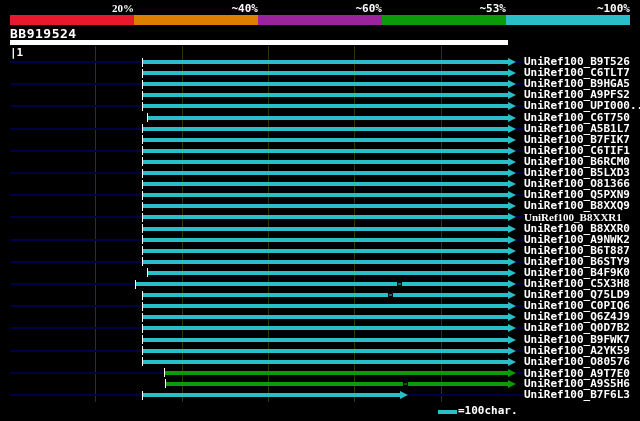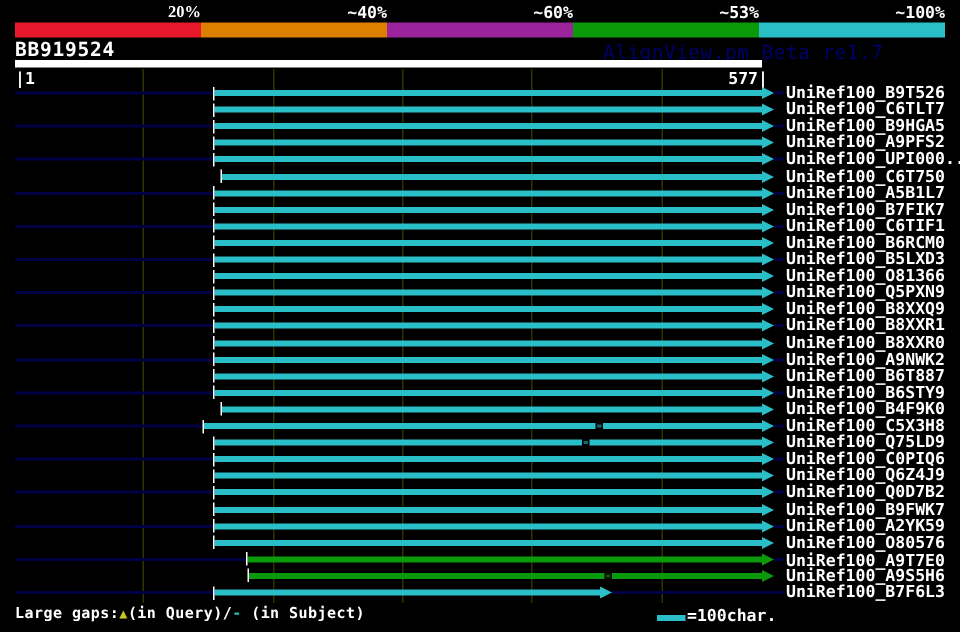--- a/index.html
+++ b/index.html
@@ -41,25 +41,23 @@
       <div class="seg-label" style="left: 178px; width: 80px;">~40%</div>
       <div style="position: absolute; left: 258px; top: 15px; width: 124px; height: 10px; background: rgb(155, 35, 155);"></div>
       <div class="seg-label" style="left: 302px; width: 80px;">~60%</div>
       <div style="position: absolute; left: 382px; top: 15px; width: 124px; height: 10px; background: rgb(10, 154, 10);"></div>
       <div class="seg-label" style="left: 426px; width: 80px;">~53%</div>
       <div style="position: absolute; left: 506px; top: 15px; width: 124px; height: 10px; background: rgb(42, 190, 200);"></div>
       <div class="seg-label" style="left: 550px; width: 80px;">~100%</div>
     </div>
 
   <div id="query-title">BB919524</div>
-  <div id="watermark" style="color: rgb(0, 0, 107);">AlignView.pm Beta re1.7</div>
 
   <div id="ruler-bar" style="background: rgb(255, 255, 255);"></div>
   <div id="ruler-start" class="ruler-label">|1</div>
-  <div id="ruler-end" class="ruler-label">577|</div>
 
   <div id="plot">
       <div class="gridline" style="left: 95.0938px; background: rgb(51, 51, 0);"></div>
       <div class="gridline" style="left: 181.552px; background: rgb(51, 51, 0);"></div>
       <div class="gridline" style="left: 268.01px; background: rgb(51, 51, 0);"></div>
       <div class="gridline" style="left: 354.469px; background: rgb(51, 51, 0);"></div>
       <div class="gridline" style="left: 440.927px; background: rgb(51, 51, 0);"></div>
       <div class="guide" style="left: 10px; top: 61px; width: 132.146px; background: rgb(0, 0, 69);"></div>
       <div class="guide" style="left: 516px; top: 61px; width: 7px; background: rgb(0, 0, 69);"></div>
       <div class="bar" style="left: 143.146px; top: 60px; width: 364.854px; background: rgb(42, 190, 200);"></div>
@@ -128,21 +126,21 @@
       <div class="row-label" style="top: 189.2px;">UniRef100_Q5PXN9</div>
       <div class="bar" style="left: 143.146px; top: 204.3px; width: 364.854px; background: rgb(42, 190, 200);"></div>
       <div class="tick" style="left: 142.146px; top: 201.8px;"></div>
       <div class="arrow" style="left: 508px; top: 202.3px; border-left: 8px solid rgb(42, 190, 200);"></div>
       <div class="row-label" style="top: 200.3px;">UniRef100_B8XXQ9</div>
       <div class="guide" style="left: 10px; top: 216.4px; width: 132.146px; background: rgb(0, 0, 69);"></div>
       <div class="guide" style="left: 516px; top: 216.4px; width: 7px; background: rgb(0, 0, 69);"></div>
       <div class="bar" style="left: 143.146px; top: 215.4px; width: 364.854px; background: rgb(42, 190, 200);"></div>
       <div class="tick" style="left: 142.146px; top: 212.9px;"></div>
       <div class="arrow" style="left: 508px; top: 213.4px; border-left: 8px solid rgb(42, 190, 200);"></div>
-      <div class="row-label" style="top: 211.4px;">UniRef100_B8XXR1</div>
+      <div class="row-label" style="top: 211.4px; font-family: Liberation Serif, serif;">UniRef100_B8XXR1</div>
       <div class="bar" style="left: 143.146px; top: 226.5px; width: 364.854px; background: rgb(42, 190, 200);"></div>
       <div class="tick" style="left: 142.146px; top: 224px;"></div>
       <div class="arrow" style="left: 508px; top: 224.5px; border-left: 8px solid rgb(42, 190, 200);"></div>
       <div class="row-label" style="top: 222.5px;">UniRef100_B8XXR0</div>
       <div class="guide" style="left: 10px; top: 238.6px; width: 132.146px; background: rgb(0, 0, 69);"></div>
       <div class="guide" style="left: 516px; top: 238.6px; width: 7px; background: rgb(0, 0, 69);"></div>
       <div class="bar" style="left: 143.146px; top: 237.6px; width: 364.854px; background: rgb(42, 190, 200);"></div>
       <div class="tick" style="left: 142.146px; top: 235.1px;"></div>
       <div class="arrow" style="left: 508px; top: 235.6px; border-left: 8px solid rgb(42, 190, 200);"></div>
       <div class="row-label" style="top: 233.6px;">UniRef100_A9NWK2</div>
@@ -220,18 +218,17 @@
       </div>
       <div class="row-label" style="top: 377.9px;">UniRef100_A9S5H6</div>
       <div class="guide" style="left: 10px; top: 394px; width: 132.146px; background: rgb(0, 0, 69);"></div>
       <div class="guide" style="left: 407.927px; top: 394px; width: 115.073px; background: rgb(0, 0, 69);"></div>
       <div class="bar" style="left: 143.146px; top: 393px; width: 256.781px; background: rgb(42, 190, 200);"></div>
       <div class="tick" style="left: 142.146px; top: 390.5px;"></div>
       <div class="arrow" style="left: 399.927px; top: 391px; border-left: 8px solid rgb(42, 190, 200);"></div>
       <div class="row-label" style="top: 389px;">UniRef100_B7F6L3</div>
     </div>
 
-  <div id="footer-left"><span>Large gaps:</span><span id="q-sym" style="color: rgb(200, 200, 33); font-size: 9px;">▲</span><span>(in Query)/</span><span id="s-sym" style="color: rgb(42, 190, 200);">-</span><span> (in Subject)</span></div>
 
   <div id="scale-swatch" style="background: rgb(42, 190, 200);"></div>
   <div id="scale-text">=100char.</div>
 
 </div>
 
 </body></html>

